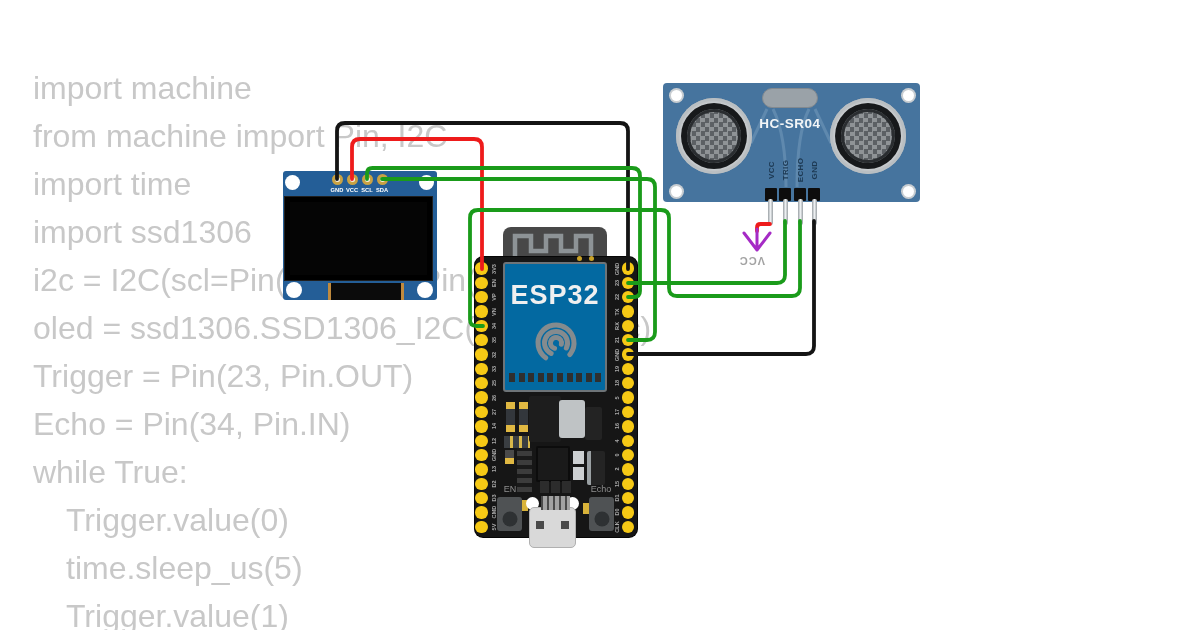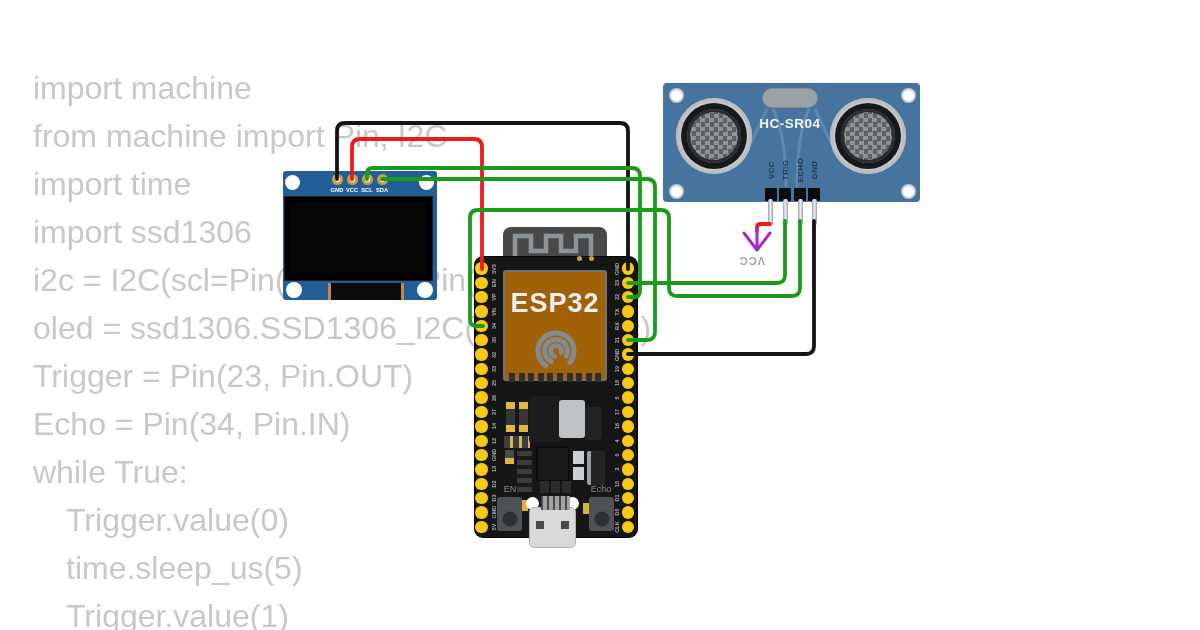--- a/index.html
+++ b/index.html
@@ -30,21 +30,21 @@
   .oled-pin-ring::after{content:"";position:absolute;left:3px;top:3px;width:5px;height:5px;
                         border-radius:50%;background:#f3efe4;}
   .oled-pin-label{position:absolute;color:#fff;font-weight:700;font-size:8px;
                   transform:translate(-50%,-50%) scale(.72);}
 
   
   #esp32-board{left:475px;top:257px;width:162px;height:280px;background:#161616;
                border-radius:8px;z-index:20;box-shadow:0 0 0 1px #060606;}
   #esp32-antenna{left:503px;top:227px;width:104px;height:36px;background:#484848;
                  border-radius:8px 8px 0 0;z-index:19;}
-  #esp32-shield{position:absolute;left:28px;top:13px;width:104px;height:111px;background:#a16207;
+  #esp32-shield{position:absolute;left:28px;top:5px;width:104px;height:130px;background:#0369a1;
                 border:2px solid #6e7478;border-radius:3px;box-sizing:border-box;}
   #esp32-chip-label{position:absolute;left:50%;top:31px;transform:translate(-50%,-50%);
                     color:#f0f0f0;font-size:27px;font-weight:600;letter-spacing:1px;}
   #esp32-pads-row{position:absolute;left:34px;top:116px;width:96px;height:9px;
                   background:repeating-linear-gradient(90deg,#2f2f2f 0 6px,transparent 6px 9.6px);}
   .gold-dot{position:absolute;width:5px;height:5px;border-radius:50%;background:#c9a227;}
   .smd{position:absolute;}
   .btn-label{position:absolute;transform:translate(-50%,-50%);color:#8f8f8f;font-size:9px;}
   .push-btn{position:absolute;width:25px;height:34px;background:#4f5254;border-radius:3px;}
   .push-btn::after{content:"";position:absolute;left:50%;top:22px;transform:translate(-50%,-50%);

